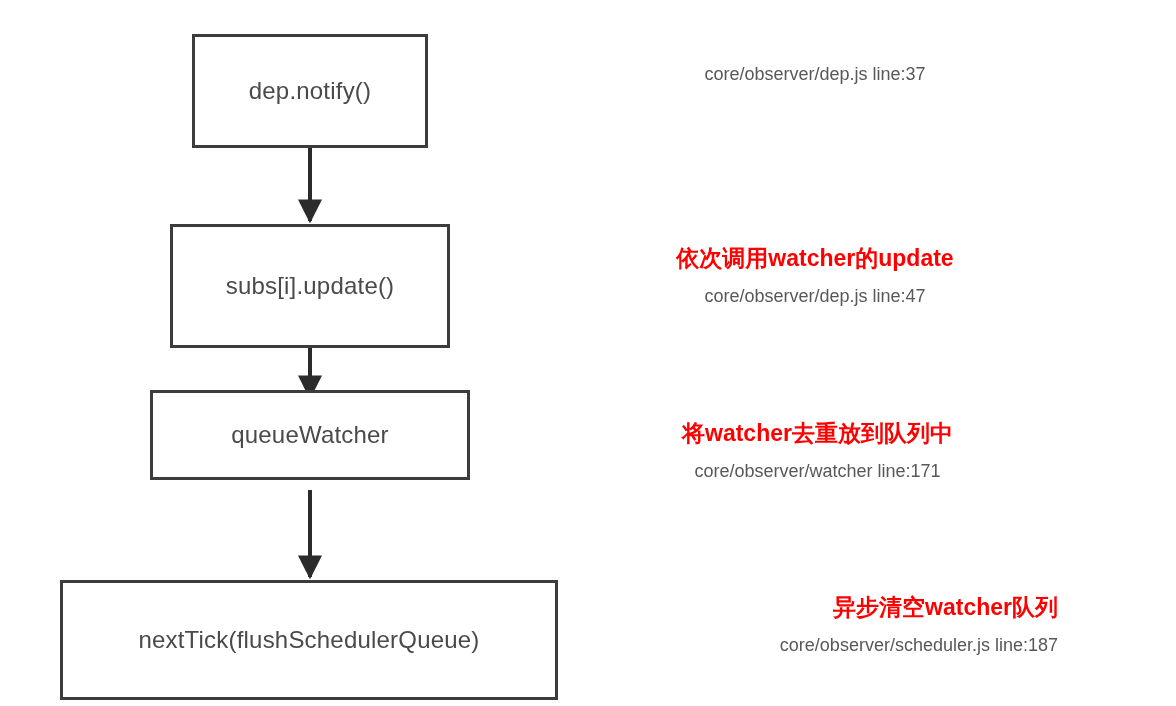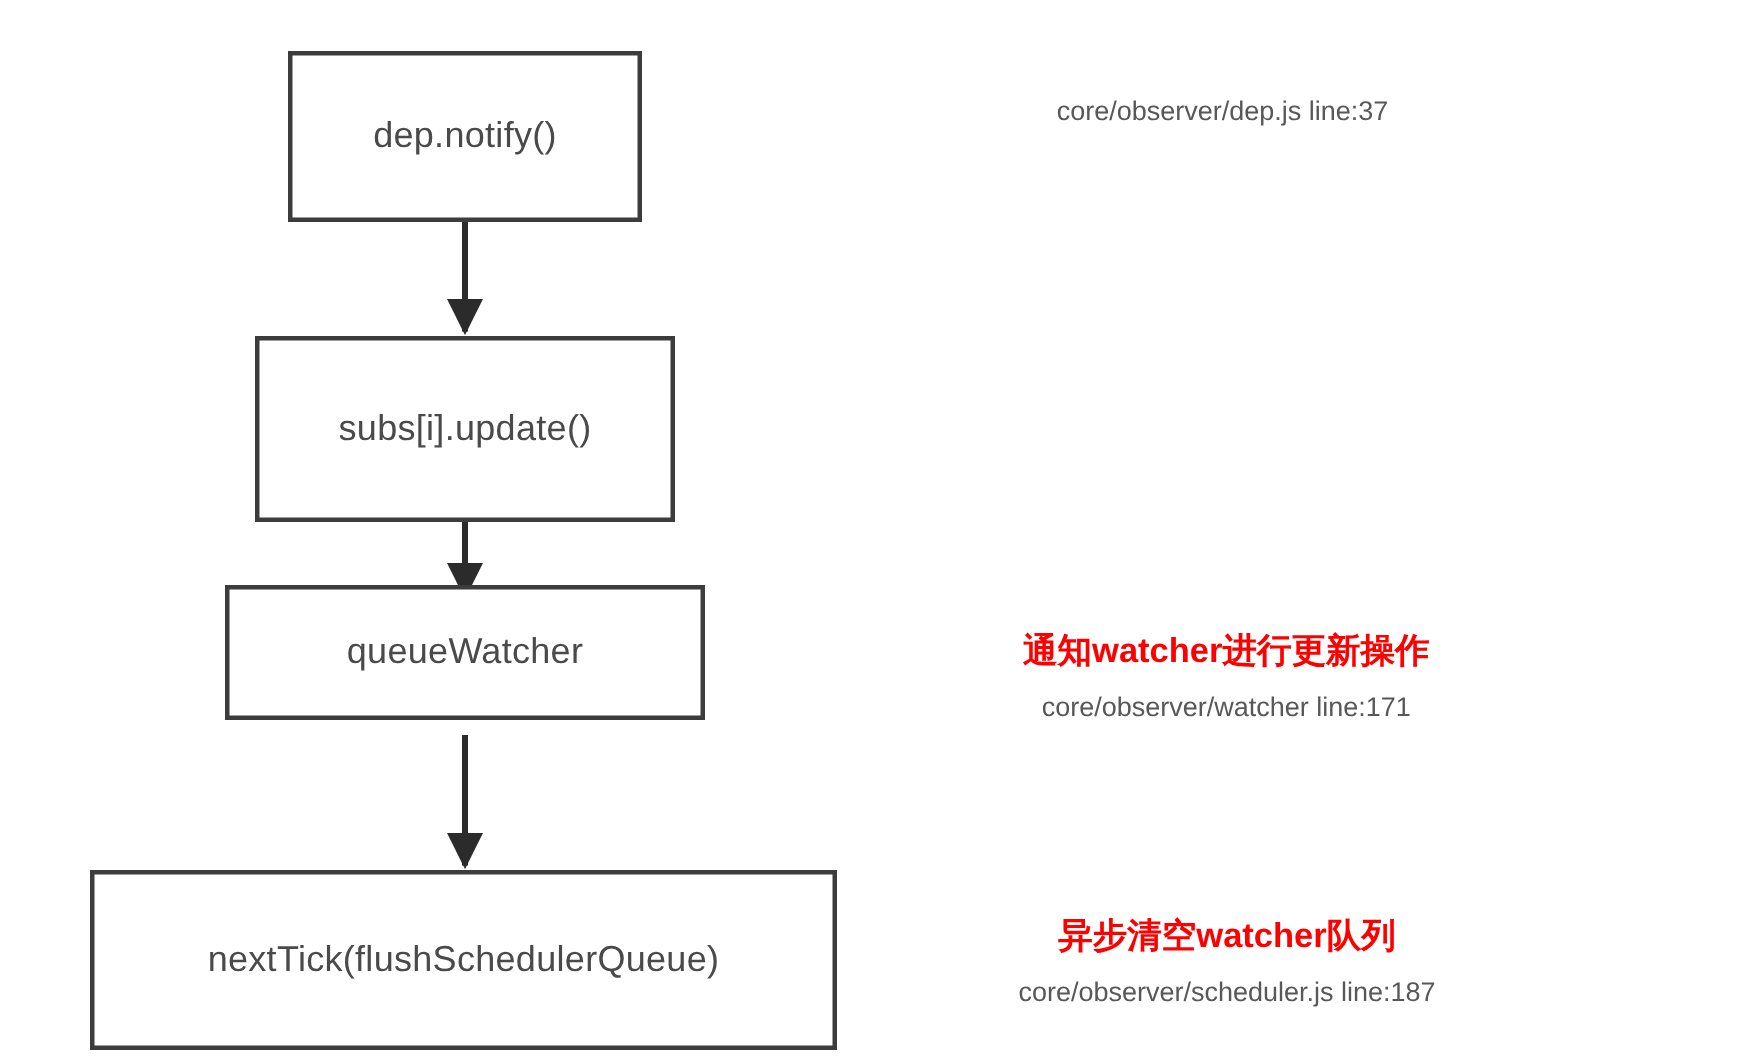--- a/index.html
+++ b/index.html
@@ -72,21 +72,21 @@
     color: #585858;
     line-height: 1.45;
     white-space: nowrap;
     margin-top: 9px;
     font-family: "Liberation Sans", "DejaVu Sans", sans-serif;
   }
 
   #anno-1 { left: 600px; top: 52px;  width: 430px; }
   #anno-2 { left: 600px; top: 243px; width: 430px; }
   #anno-3 { left: 590px; top: 418px; width: 455px; }
-  #anno-4 { left: 578px; top: 608px; width: 480px; }
+  #anno-4 { left: 578px; top: 592px; width: 480px; text-align: right; }
 </style>
 </head>
 <body>
 
 <svg id="flow-canvas" class="connector" viewBox="0 0 1176 706" xmlns="http://www.w3.org/2000/svg">
   <defs>
     <marker id="arrowhead" viewBox="0 0 10 10" refX="9" refY="5" markerWidth="6" markerHeight="6" orient="auto-start-reverse">
       <path d="M 0 0 L 10 5 L 0 10 z" fill="#2b2b2b"></path>
     </marker>
   </defs>
@@ -116,23 +116,25 @@
 
 <div class="node-box" id="node-4">
   <span class="node-label">nextTick(flushSchedulerQueue)</span>
 </div>
 
 <div class="annotation" id="anno-1">
   <div class="anno-ref">core/observer/dep.js  line:37</div>
 </div>
 
 <div class="annotation" id="anno-2">
+  <div class="anno-title">依次调用watcher的update</div>
+  <div class="anno-ref">core/observer/dep.js  line:47</div>
 </div>
 
 <div class="annotation" id="anno-3">
-  <div class="anno-title">通知watcher进行更新操作</div>
+  <div class="anno-title">将watcher去重放到队列中</div>
   <div class="anno-ref">core/observer/watcher  line:171</div>
 </div>
 
 <div class="annotation" id="anno-4">
   <div class="anno-title">异步清空watcher队列</div>
   <div class="anno-ref">core/observer/scheduler.js  line:187</div>
 </div>
 
 </body></html>

